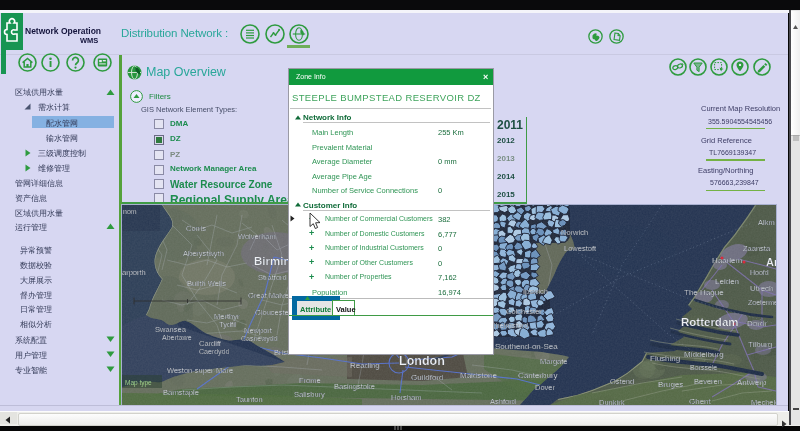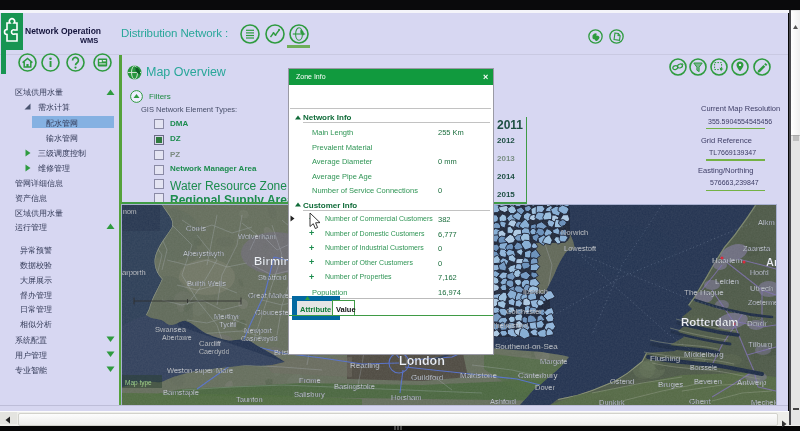--- a/index.html
+++ b/index.html
@@ -136,21 +136,21 @@
 <div class="a" style="left:170px;top:118.5px;white-space:nowrap;font-size:8px;font-weight:bold;color:#1c8c4e">DMA</div>
 <div class="a" style="left:154px;top:134.5px;width:8px;height:8px;background:#d8d8ea;border:1px solid #6a6a85">
     <div class="a" style="left:1px;top:1px;width:6px;height:6px;background:#2f7a3f"></div>
   </div>
 <div class="a" style="left:170px;top:134px;white-space:nowrap;font-size:8px;font-weight:bold;color:#1c8c4e">DZ</div>
 <div class="a" style="left:154px;top:150px;width:8px;height:8px;background:#e4e4f2;border:1px solid #8a8aa5"></div>
 <div class="a" style="left:170px;top:149.5px;white-space:nowrap;font-size:8px;font-weight:bold;color:#7b8a80">PZ</div>
 <div class="a" style="left:154px;top:164.5px;width:8px;height:8px;background:#e4e4f2;border:1px solid #8a8aa5"></div>
 <div class="a" style="left:170px;top:164px;white-space:nowrap;font-size:8px;font-weight:bold;color:#1c8c4e">Network Manager Area</div>
 <div class="a" style="left:154px;top:179px;width:8px;height:8px;background:#e4e4f2;border:1px solid #8a8aa5"></div>
-<div class="a" style="left:170px;top:178.5px;white-space:nowrap;font-size:12px;font-weight:normal;color:#1c8c4e">Water Resource Zone</div>
+<div class="a" style="left:170px;top:178.5px;white-space:nowrap;font-size:10px;font-weight:bold;color:#1c8c4e">Water Resource Zone</div>
 <div class="a" style="left:154px;top:193px;width:8px;height:8px;background:#e4e4f2;border:1px solid #8a8aa5"></div>
 <div class="a" style="left:170px;top:192.5px;white-space:nowrap;font-size:12px;font-weight:bold;color:#1c8c4e">Regional Supply Area</div>
 <div class="a" style="left:122px;top:201.5px;width:405px;height:2px;background:#3f9b45"></div>
 <div class="a" style="left:525.5px;top:117px;width:1.5px;height:85px;background:#3f9b45"></div>
 <div class="a" style="left:497px;top:118px;width:30px;height:10px;font-size:12px;font-weight:bold;color:#1f5044">2011</div>
 <div class="a" style="left:497px;top:136px;width:30px;height:10px;font-size:8px;font-weight:bold;color:#1f5044">2012</div>
 <div class="a" style="left:497px;top:154px;width:30px;height:10px;font-size:8px;font-weight:bold;color:#7a8f85">2013</div>
 <div class="a" style="left:497px;top:172px;width:30px;height:10px;font-size:8px;font-weight:bold;color:#1f5044">2014</div>
 <div class="a" style="left:497px;top:190px;width:30px;height:10px;font-size:8px;font-weight:bold;color:#1f5044">2015</div>
 <div class="a" style="left:701px;top:104px;height:9px;font-size:7.5px;color:#3c3c64;white-space:nowrap">Current Map Resolution</div>
@@ -802,20 +802,21 @@
     </svg></div>
 <div class="a" style="left:793px;top:15px;width:5px;height:4px"><svg width="5" height="4">
       <path d="M2.5 0 L5 4 L0 4 Z" fill="#555"></path>
     </svg></div>
 <div class="a" style="left:792.5px;top:408px;width:6px;height:2px;background:#444"></div>
 <div class="a" style="left:288px;top:68px;width:204px;height:285px;background:#fff;border:1px solid #9a9aa5">
     <div class="a" style="left:0;top:0;width:204px;height:16px;background:#119a3e">
       <div class="a" style="left:7px;top:4px;font-size:7px;color:#fff">Zone Info</div>
       <div class="a" style="left:194px;top:3px;font-size:9px;color:#fff;font-weight:bold">×</div>
     </div>
+    <div class="a" style="left:3px;top:23px;width:198px;height:13px;font-size:9.5px;letter-spacing:0.35px;color:#3fa45c;white-space:nowrap">STEEPLE BUMPSTEAD RESERVOIR DZ</div>
     <div class="a" style="left:1px;top:38.5px;width:201px;height:1px;background:#c2c2c2"></div>
     <svg class="a" style="left:6px;top:45.5px" width="6" height="5">
       <path d="M3 0.5 L6 4.5 L0 4.5 Z" fill="#0f6b38"></path>
     </svg>
     <div class="a" style="left:14px;top:44px;font-size:8px;font-weight:bold;color:#0f6b38">Network Info</div>
     <div class="a" style="left:14px;top:53px;width:187px;height:1px;background:#c2c2c2"></div>
     <div class="a" style="left:23px;top:59px;font-size:7.5px;color:#2f9555;white-space:nowrap">Main Length</div>
     <div class="a" style="left:149px;top:59px;font-size:7.5px;color:#1d6f3f">255 Km</div>
     <div class="a" style="left:23px;top:73.5px;font-size:7.5px;color:#2f9555;white-space:nowrap">Prevalent Material</div>
     <div class="a" style="left:23px;top:88px;font-size:7.5px;color:#2f9555;white-space:nowrap">Average Diameter</div>

